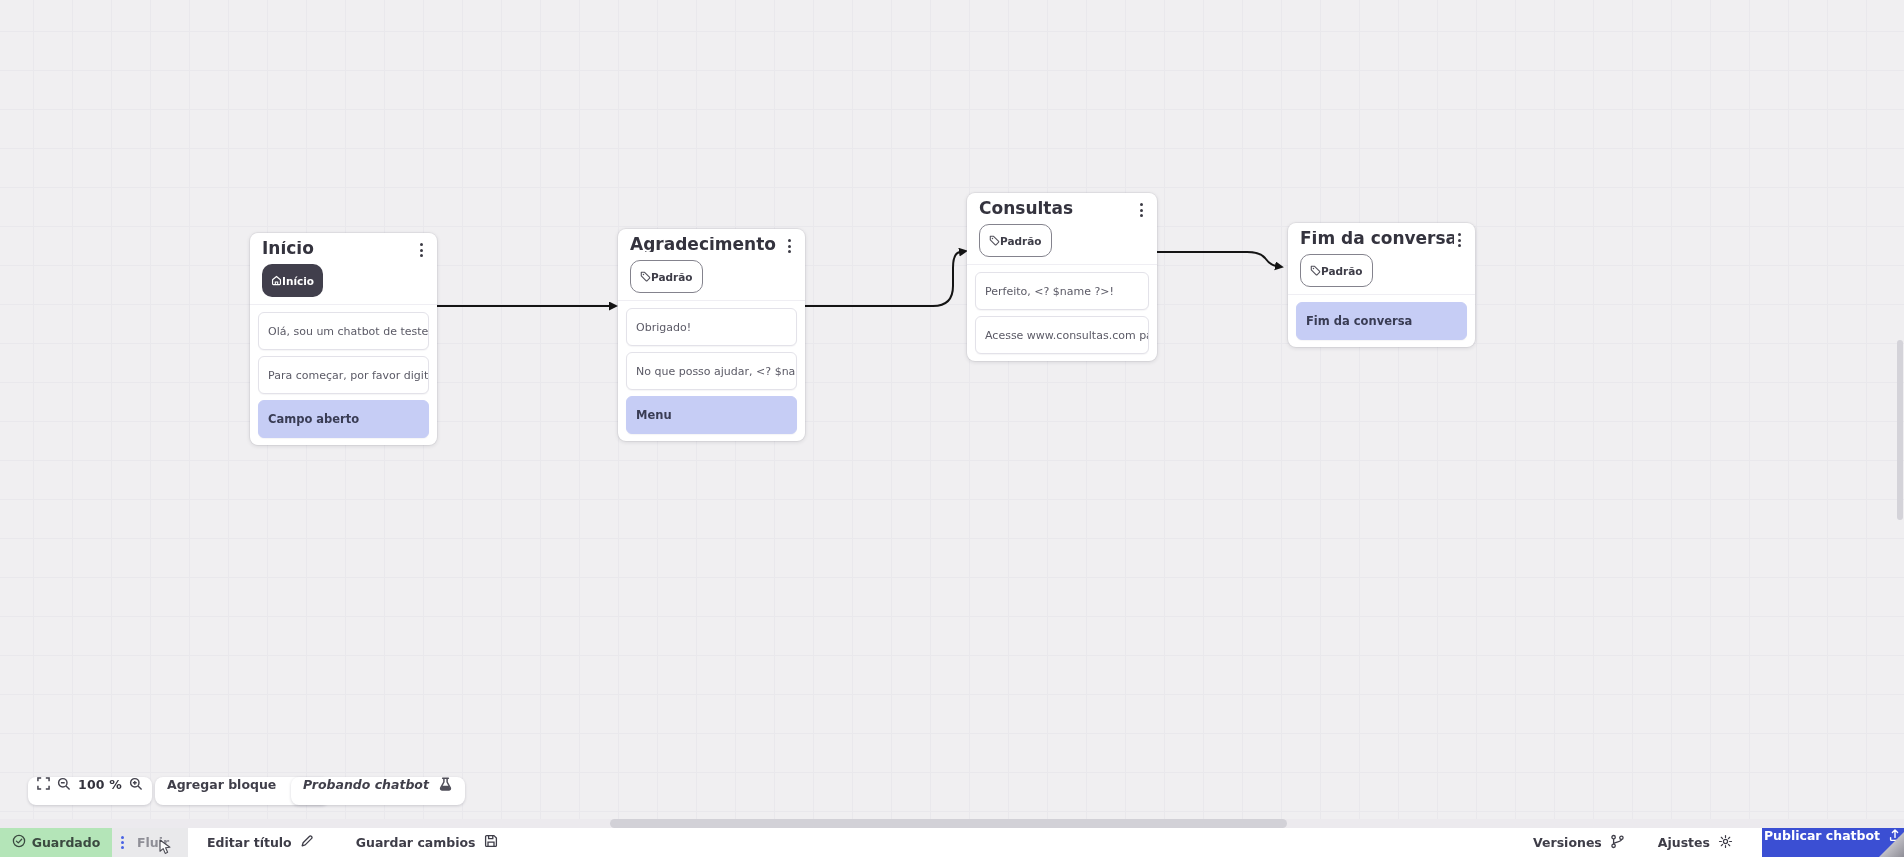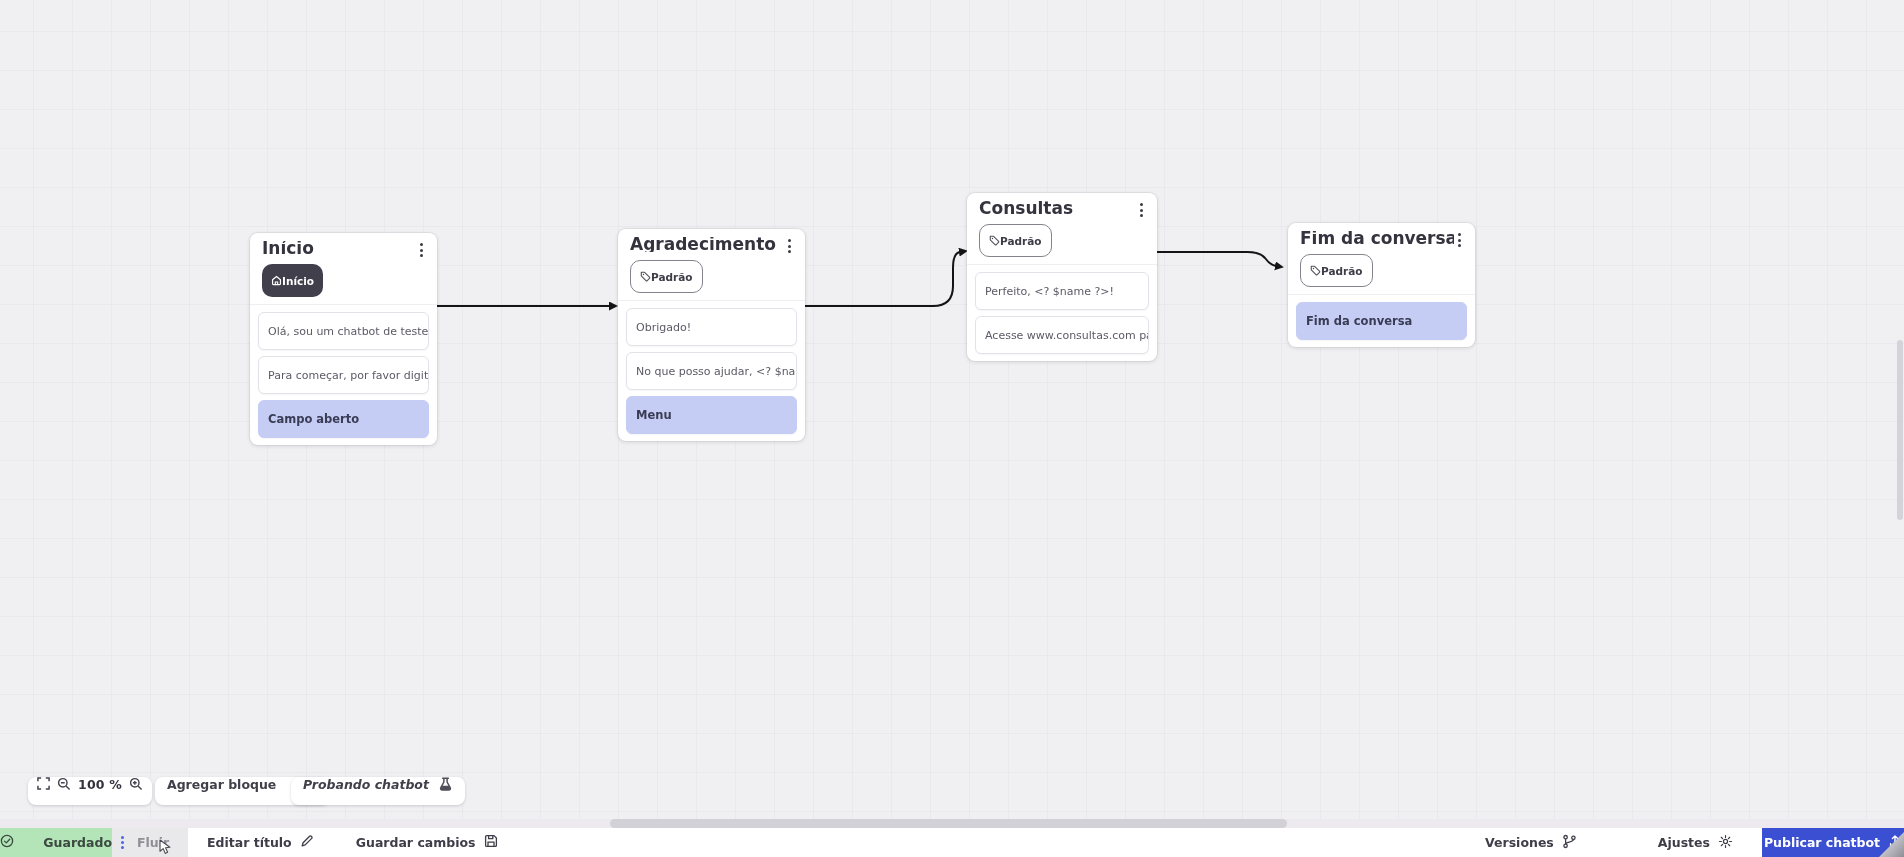--- a/index.html
+++ b/index.html
@@ -67,33 +67,33 @@
 
   
   .hscroll-track { position:absolute; left:0; right:0; bottom:29px; height:9px; background:#eceaee; }
   .hscroll-thumb { position:absolute; left:610px; top:0; width:677px; height:9px; border-radius:4.5px; background:#d2d1d7; }
   .vscroll-thumb { position:absolute; right:1px; top:340px; width:6px; height:180px; border-radius:3px; background:#d4d3d9; }
 
   
   .statusbar { position:absolute; left:0; right:0; bottom:0; height:29px; background:#fff;
                display:flex; align-items:stretch; font-size:12.5px; }
   .saved-chip { width:112px; background:#b4e5b8; color:#3b4a40; display:flex; align-items:center;
-                justify-content:space-between; gap:6px; font-weight:700; }
+                justify-content:center; gap:6px; font-weight:700; }
   .flow-tab { width:76px; background:#e9e9eb; color:#8f8f97; display:flex; align-items:center;
               font-weight:700; cursor:pointer; }
   .drag-dots { display:flex; flex-direction:column; gap:2px; margin:0 0 0 9px; }
   .drag-dots i { width:3px; height:3px; border-radius:50%; background:#4a63e4; display:block; }
   .flow-tab .tab-label { flex:1; text-align:center; padding-right:6px; }
-  .bar-item { display:flex; align-items:center; gap:8px; color:#3e3d48; font-weight:700; cursor:pointer;margin-left:48px; }
+  .bar-item { display:flex; align-items:center; gap:8px; color:#3e3d48; font-weight:700; cursor:pointer; }
   #edit-title-item { margin-left:19px; }
   #save-changes-item { margin-left:42px; }
   .bar-right { margin-left:auto; display:flex; align-items:stretch; }
   #versions-item { margin-right:33px; }
   #settings-item { margin-right:29px; }
-  .publish-btn { width:142px; background:#3b4fd3; color:#fff; border:none; display:flex; align-items:center;
+  .publish-btn { width:142px; background:#3b4fd3; color:#fff; border:none; display:flex; 
                  justify-content:center; gap:8px; font-size:12.5px; font-weight:700; cursor:pointer;
                  font-family:inherit; }
 
   .resize-corner { position:absolute; right:0; bottom:0; width:25px; height:25px;
                    background:linear-gradient(315deg, #8e8d96 0%, #c7c6cc 55%, #b0afb7 100%);
                    clip-path:polygon(100% 0, 100% 100%, 0 100%); }
 
   .mouse-cursor { position:absolute; left:159px; top:839px; pointer-events:none; }
 </style>
 </head>

